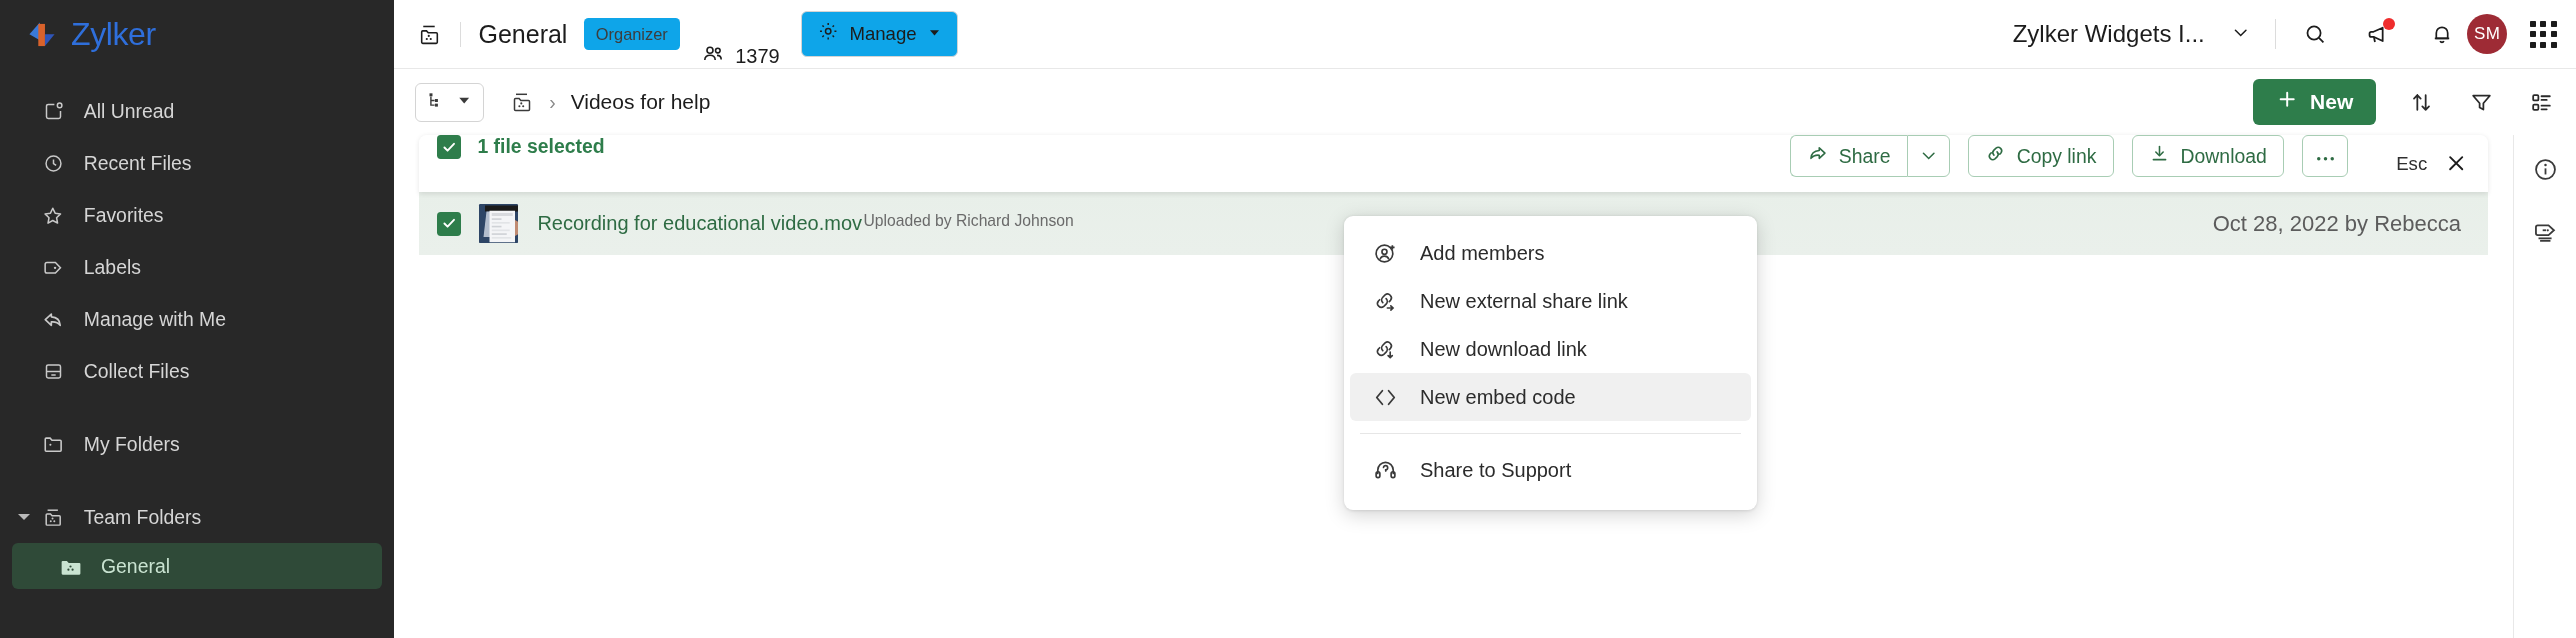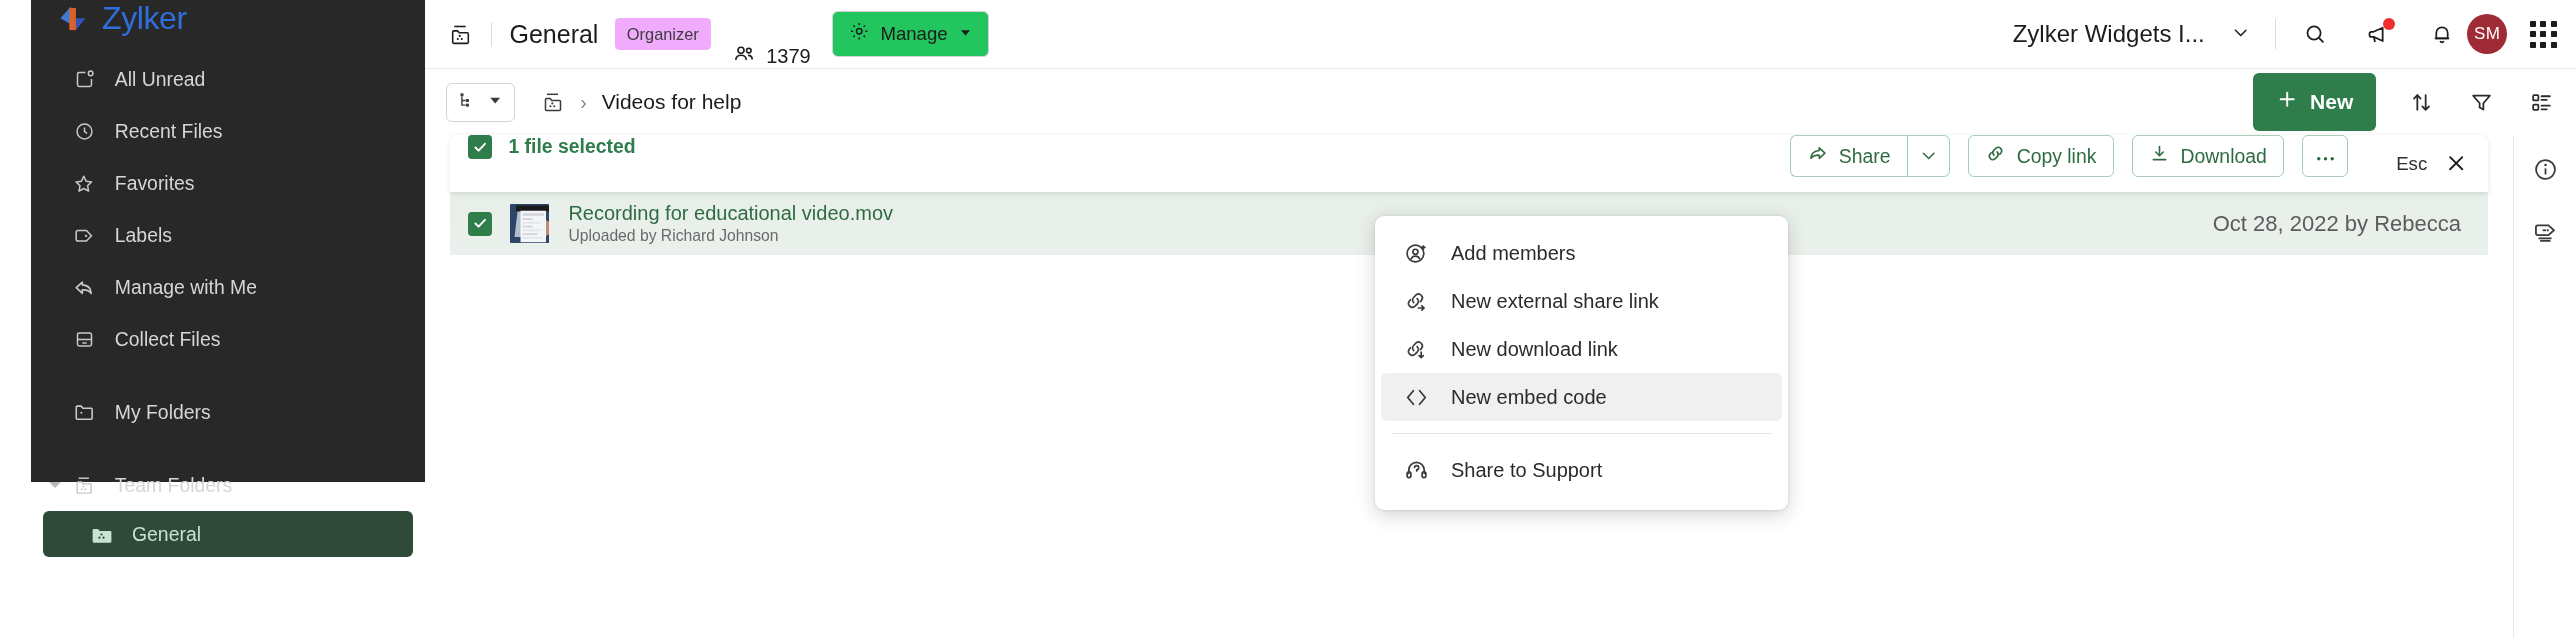--- a/index.html
+++ b/index.html
@@ -6,26 +6,25 @@
   html, body {
     width: 2576px; height: 638px;
     font-family: "Liberation Sans", sans-serif;
     background: #ffffff;
     overflow: hidden;
   }
   .app { display: flex; width: 2576px; height: 638px; position: relative; }
 
   
   .sidebar {
-    width: 394px; height: 482px;
+    width: 394px; height: 638px;
     background: #282828;
     flex: 0 0 394px;
     display: flex; flex-direction: column;
     position: relative;
-    margin-left: 31px;
   }
   .brand {
     height: 69px;
     display: flex; align-items: center;
     padding-left: 25px;
     gap: 12px;
   }
   .brand-logo { width: 34px; height: 34px; position: relative; }
   .brand-name {
     font-size: 32px; color: #2f6fdb; letter-spacing: -0.4px;
@@ -72,29 +71,29 @@
     display: flex; align-items: center;
     border-bottom: 0.7px solid #e8e8e8;
     padding: 0 19.4px 0 22.4px;
     flex: 0 0 69px;
     background: #fff;
   }
   .tb-folder-ico { width: 27px; height: 27px; margin-right: 16.4px; display:flex;align-items:center;justify-content:center;}
   .tb-div { width: 0.7px; height: 25px; background: #dcdcdc; margin-right: 18px; }
   .tb-title { font-size: 25px; color: #1c1c1c; font-weight: 400; margin-right: 16.4px; }
   .tb-role {
-    background: #f0abfc; color: #3d3d3d; font-size: 16.4px;
+    background: #0ea5e9; color: #3d3d3d; font-size: 16.4px;
     border-radius: 4.5px; padding: 6.7px 12px; margin-right: 21px;
   }
   .tb-members { display: flex; align-items: center; gap: 10.4px; margin-right: 21px; color: #1c1c1c; font-size: 20px; margin-top: 44px;}
   .tb-manage {
     display:flex;align-items:center;gap:10.4px;
     border:0.7px solid #d4d4d4;border-radius:6px;
     padding: 8.2px 15px; font-size: 18.6px; color:#1c1c1c;
-    cursor:pointer; background:#22c55e;
+    cursor:pointer; background:#0ea5e9;
   }
   .tb-spacer { flex: 1; }
   .tb-org { display:flex;align-items:center;gap:26px;font-size:24px;color:#1c1c1c;cursor:pointer;}
   .tb-div2 { width:0.7px;height:30px;background:#dcdcdc;margin:0 25px;}
   .tb-icons { display:flex;align-items:center;gap:33px;}
   .tb-ico { width:30px;height:30px;display:flex;align-items:center;justify-content:center;cursor:pointer;position:relative;}
   .badge-dot {
     position:absolute; top:-1.5px; right:-0.7px; width:12px;height:12px;border-radius:50%;
     background:#ef2d2d;
   }
@@ -119,21 +118,21 @@
     border:0.7px solid #d4d4d4;border-radius:6px;
     height:39px;padding:0 10.4px;cursor:pointer;background:#fff;
   }
   .crumbs { display:flex;align-items:center;gap:15px;margin-left:25px;}
   .crumb-sep { color:#8a8a8a; font-size:19.4px; }
   .crumb-text { font-size:21px;color:#1c1c1c;cursor:pointer;}
   .crumb-ico { width:25px;height:25px;display:flex;align-items:center;justify-content:center;cursor:pointer;}
   .crumbrow .sp { flex:1; }
   .new-btn {
     background:#2e7d4b;color:#fff;border-radius:6px;
-    height:58px;display:flex;align-items:center;gap:12px;
+    height:46px;display:flex;align-items:center;gap:12px;
     padding:0 22.4px;font-size:21px;font-weight:bold;cursor:pointer;
   }
   .crumb-icons { display:flex;align-items:center;gap:30px;margin-left:31px;}
   .crumb-icons .ci { width:30px;height:30px;display:flex;align-items:center;justify-content:center;cursor:pointer;}
 
   
   .content { flex:1; display:flex; min-height:0; background:#fff;}
   .listarea { flex:1; min-width:0; position:relative; padding: 0 25px 0 25px;}
   .selbar {
     height:57px; background:#fff;
@@ -174,21 +173,21 @@
     height:63px;
     background: linear-gradient(180deg,#e8efe9 0%,#eaf0eb 100%);
     display:flex;align-items:center;
     padding: 0 27px 0 18px;
     position:relative; z-index:1;
   }
   .thumb {
     width:39px;height:39px;margin-left:18px;flex:0 0 39px;
     border-radius:1.5px;overflow:hidden;position:relative;background:#2b3f5e;
   }
-  .fmeta { margin-left:19.4px; display:flex;flex-direction:column;gap:1.5px;}
+  .fmeta { margin-left:19.4px; display:flex;flex-direction:row;gap:1.5px;}
   .fname { color:#2e6b43;font-size:20px;cursor:pointer;}
   .fsub { color:#6a6a6a;font-size:15.7px;}
   .filerow .sp { flex:1; }
   .fdate { color:#5c5c5c;font-size:22px;}
 
   .rightrail {
     width:63px;flex:0 0 63px;
     border-left:0.7px solid #e8e8e8;
     display:flex;flex-direction:column;align-items:center;
     padding-top:19.4px;gap:31px;background:#fff;

